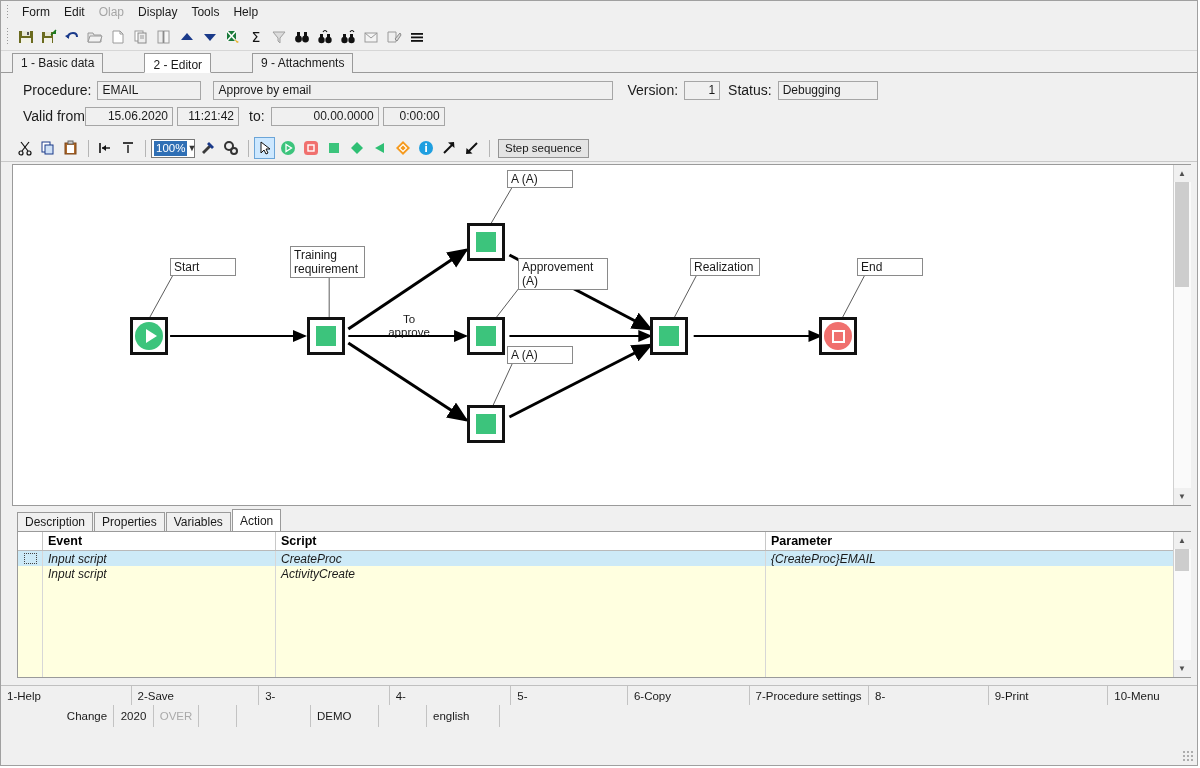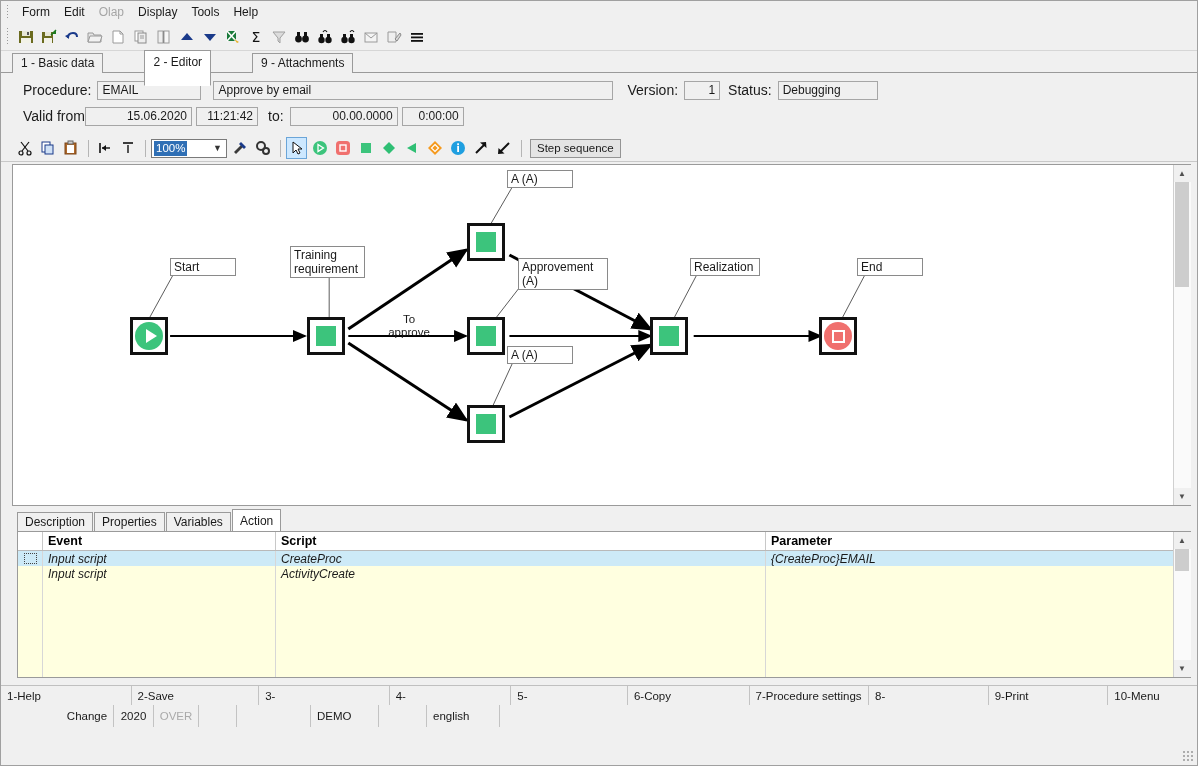--- a/index.html
+++ b/index.html
@@ -123,22 +123,22 @@
     border: 1px solid #9a9a9a;
     border-bottom: none;
     background: #f0f0f0;
     margin-right: 1px;
     line-height: 14px;
     position: relative; top: 1px;
     color: #1a1a1a;
   }
   .tab.active {
     background: #ffffff;
-    padding-top: 4px; padding-bottom: 16px;
-    top: 14px;
+    padding-top: 4px; padding-bottom: 0;
+    top: 1px;
     z-index: 3;
     border-bottom: 1px solid #ffffff;
   }
 
   
   .formarea {
     background: #f0f0f0;
     padding: 6px 0 4px 0;
     flex: 0 0 auto;
   }
@@ -183,21 +183,21 @@
     border: 1px solid #6ba5d8;
     box-sizing: border-box;
   }
   .tb-sep {
     width: 1px; height: 17px;
     background: #b5b5b5;
     margin: 0 5px;
     flex: 0 0 auto;
   }
   .zoombox {
-    width: 76px; height: 19px;
+    width: 44px; height: 19px;
     border: 1px solid #7a7a7a;
     background: #ffffff;
     display: flex; align-items: center;
     font-size: 11.5px;
     box-sizing: border-box;
     margin-right: 2px;
   }
   .zoombox .zval {
     background: #2f6fb5; color: #ffffff;
     padding: 1px 2px; margin-left: 2px;
@@ -584,21 +584,21 @@
       <div class="flabel">Procedure:</div>
       <div class="fld" style="width:104px">EMAIL</div>
       <div class="fld" style="width:400px; margin-left:12px">Approve by email</div>
       <div class="flabel" style="margin-left:14px">Version:</div>
       <div class="fld right" style="width:36px">1</div>
       <div class="flabel" style="margin-left:8px">Status:</div>
       <div class="fld" style="width:100px">Debugging</div>
     </div>
     <div class="formrow">
       <div class="flabel" style="width:56px; text-align:right; display:block; line-height:19px">Valid from:</div>
-      <div class="fld right" style="width:107px">15.06.2020</div>
+      <div class="fld right" style="width:88px">15.06.2020</div>
       <div class="fld right" style="width:62px; margin-left:4px">11:21:42</div>
       <div class="flabel" style="margin-left:10px">to:</div>
       <div class="fld right" style="width:108px">00.00.0000</div>
       <div class="fld right" style="width:62px; margin-left:4px">0:00:00</div>
     </div>
   </div>
 
   <div class="edtoolbar">
     <div class="ed-btn">
       <svg width="16" height="16" viewBox="0 0 16 16">

